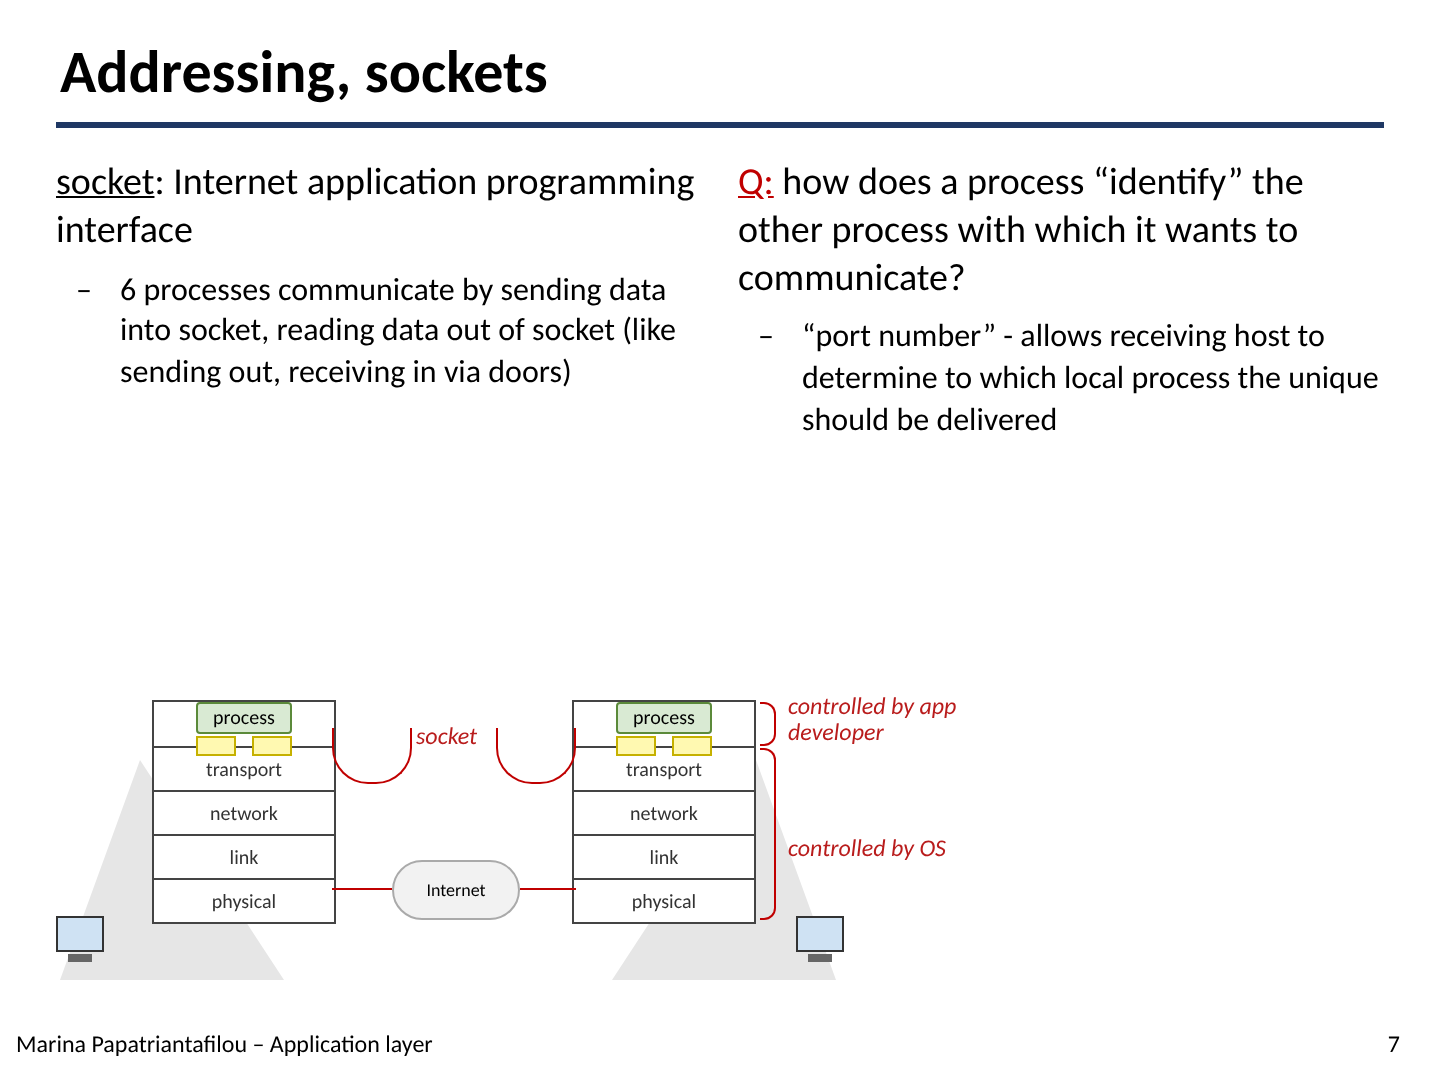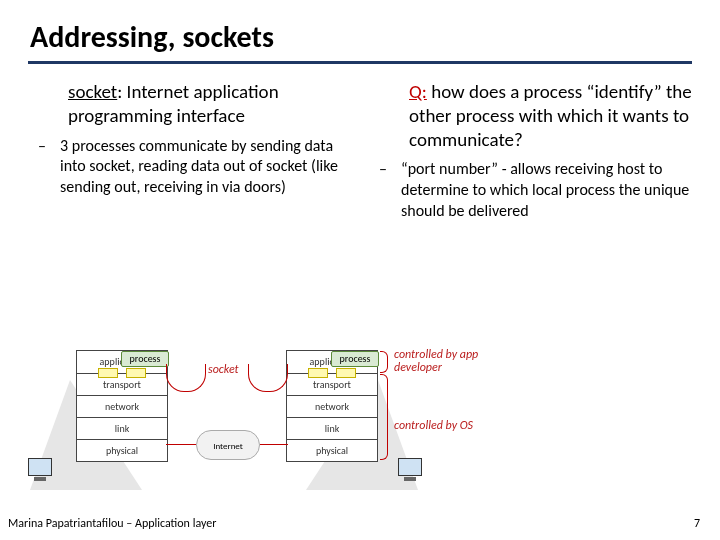--- a/index.html
+++ b/index.html
@@ -1,32 +1,32 @@
 <!DOCTYPE html>
 <html><head>
 <meta charset="utf-8">
 <style>
   * { box-sizing: border-box; margin: 0; padding: 0; }
   html, body { width: 720px; height: 540px; font-family: Calibri, Arial, sans-serif; background: #fff; color: #000; }
   .slide { position: relative; width: 720px; height: 540px; padding: 14px 28px 16px 28px; }
   .title { font-size: 30px; font-weight: 700; padding: 4px 0 6px 2px; border-bottom: 3px solid #1f3864; }
   .cols { display: flex; gap: 18px; margin-top: 16px; }
   .col { flex: 1; }
-  .heading { font-size: 19px; line-height: 1.25; margin-bottom: 8px; margin-left: 40px; }
+  .heading { font-size: 19px; line-height: 1.25; margin-bottom: 8px; }
   .heading .u { text-decoration: underline; }
   .Q { color: #c00000; text-decoration: underline; font-weight: 500; }
   .bullets { list-style: none; padding-left: 24px; }
   .bullets > li { position: relative; font-size: 16px; line-height: 1.3; margin-bottom: 4px; padding-left: 8px; }
   .bullets > li::before { content: "–"; position: absolute; left: -14px; }
   .bullets .u { text-decoration: underline; }
   .diagram { position: absolute; left: 28px; right: 28px; top: 340px; height: 150px; }
   .stackbox { position: absolute; border: 1px solid #444; background: #fff; }
   .layer { height: 22px; border-top: 1px solid #444; font-size: 10px; text-align: center; line-height: 22px; color: #333; }
   .layer:first-child { border-top: none; }
-  .process { position: absolute; background: #d9ead3; border: 1px solid #5b8a3a; font-size: 10px; text-align: center; line-height: 14px; border-radius: 2px; margin-left: 23px; }
+  .process { position: absolute; background: #d9ead3; border: 1px solid #5b8a3a; font-size: 10px; text-align: center; line-height: 14px; border-radius: 2px; }
   .socketpad { position: absolute; background: #fff9b1; border: 1px solid #c6b100; height: 10px; }
   .redtxt { position: absolute; color: #b91c1c; font-size: 12px; font-style: italic; }
   .redline { position: absolute; height: 0; border-top: 1px solid #c00000; }
   .arc { position: absolute; width: 40px; height: 28px; border: 1px solid #c00000; border-top: none; border-radius: 0 0 18px 18px; }
   .wedge { position: absolute; width: 0; height: 0; border-bottom: 110px solid #e6e6e6; }
   .brace { position: absolute; width: 8px; border: 1px solid #c00000; border-left: none; border-radius: 0 6px 6px 0; }
   .cloud { position: absolute; width: 64px; height: 30px; background: #f2f2f2; border: 1px solid #aaa; border-radius: 20px; font-size: 9px; text-align: center; line-height: 30px; }
   .pc { position: absolute; }
   .monitor { width: 24px; height: 18px; background: #cfe2f3; border: 1px solid #333; }
   .base { width: 12px; height: 4px; background: #666; margin: 1px auto 0; }
@@ -38,21 +38,21 @@
 
 <div class="slide">
   <div class="title">Addressing, sockets</div>
 
   <div class="cols">
     <div class="col">
       <div class="heading">
         <span class="u">socket</span><span>: Internet application programming interface</span>
       </div>
       <ul class="bullets">
-        <li>3 processes communicate by sending data into socket, reading data out of socket (like sending out, receiving in via doors)</li>
+        <li>6 processes communicate by sending data into socket, reading data out of socket (like sending out, receiving in via doors)</li>
       </ul>
     </div>
 
     <div class="col">
       <div class="heading">
         <span class="Q">Q:</span><span> how does a process “identify” the other process with which it wants to communicate?</span>
       </div>
       <ul class="bullets">
         <li>“port number” - allows receiving host to determine to which local process the unique should be delivered</li>
       </ul>

